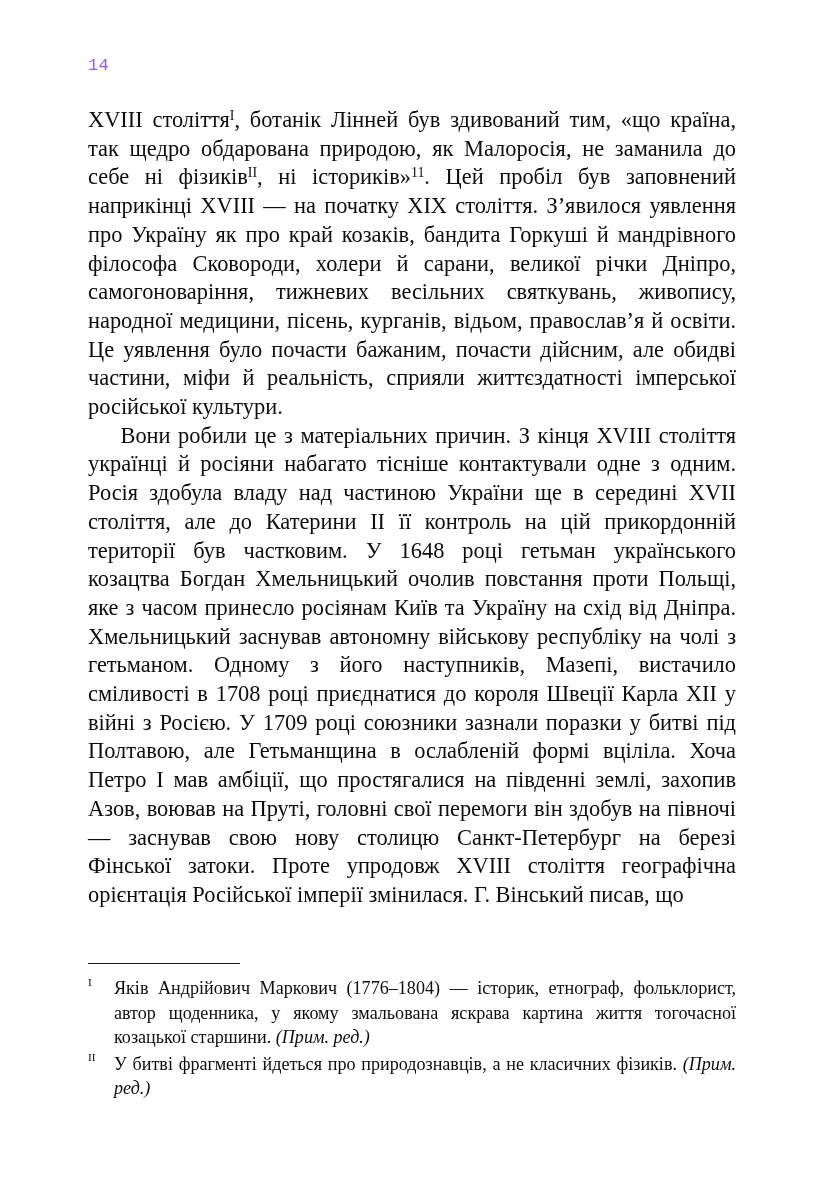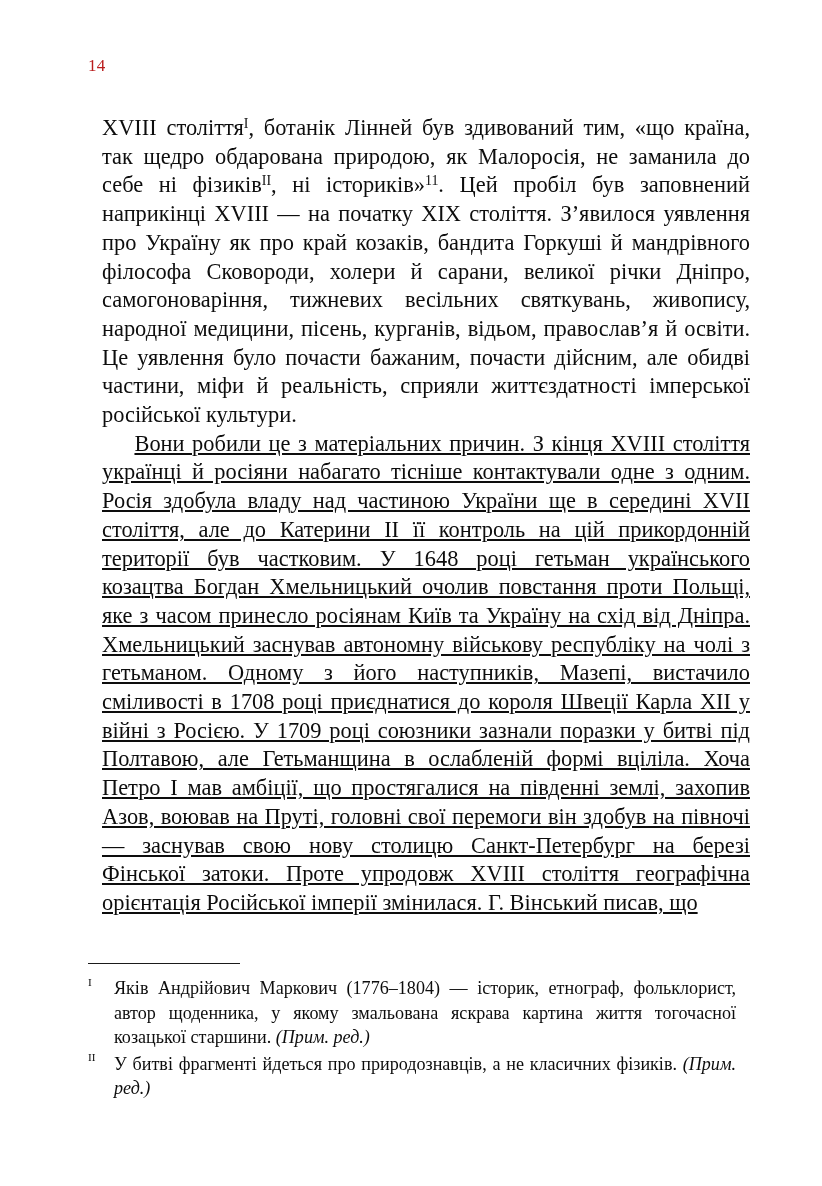--- a/index.html
+++ b/index.html
@@ -26,57 +26,55 @@
   }
 
   
   .runhead {
     position: absolute;
     left: 88px;
     top: 56px;
     width: 648px;
     display: flex;
     align-items: baseline;
-    font-family: Liberation Serif, serif;
-    color: #b91c1c;
+    font-family: Liberation Mono, monospace;
+    color: #8b5cf6;
     font-size: 16.5px;
     letter-spacing: 0.055em;
   }
   .runhead .folio {
     width: 86px;
     flex: 0 0 86px;
     font-size: 17px;
     letter-spacing: 0.02em;
   }
   .runhead .title {
     flex: 1 1 auto;
     white-space: nowrap;
   }
 
   
   .textblock {
     position: absolute;
-    left: 102px;
+    left: 88px;
     top: 106px;
     width: 648px;
-    margin-top: 8px;
   }
 
   p.body {
     margin: 0;
     text-align: justify;
     text-justify: inter-word;
     font-size: 22.4px;
     line-height: 28.7px;
     hyphens: manual;
     -webkit-hyphens: manual;
   }
   p.body.indent {
     text-indent: 1.45em;
-    text-decoration: underline;
   }
 
   sup.fnref {
     font-size: 0.62em;
     line-height: 0;
     vertical-align: 0.52em;
   }
 
   
   .footnotes {

